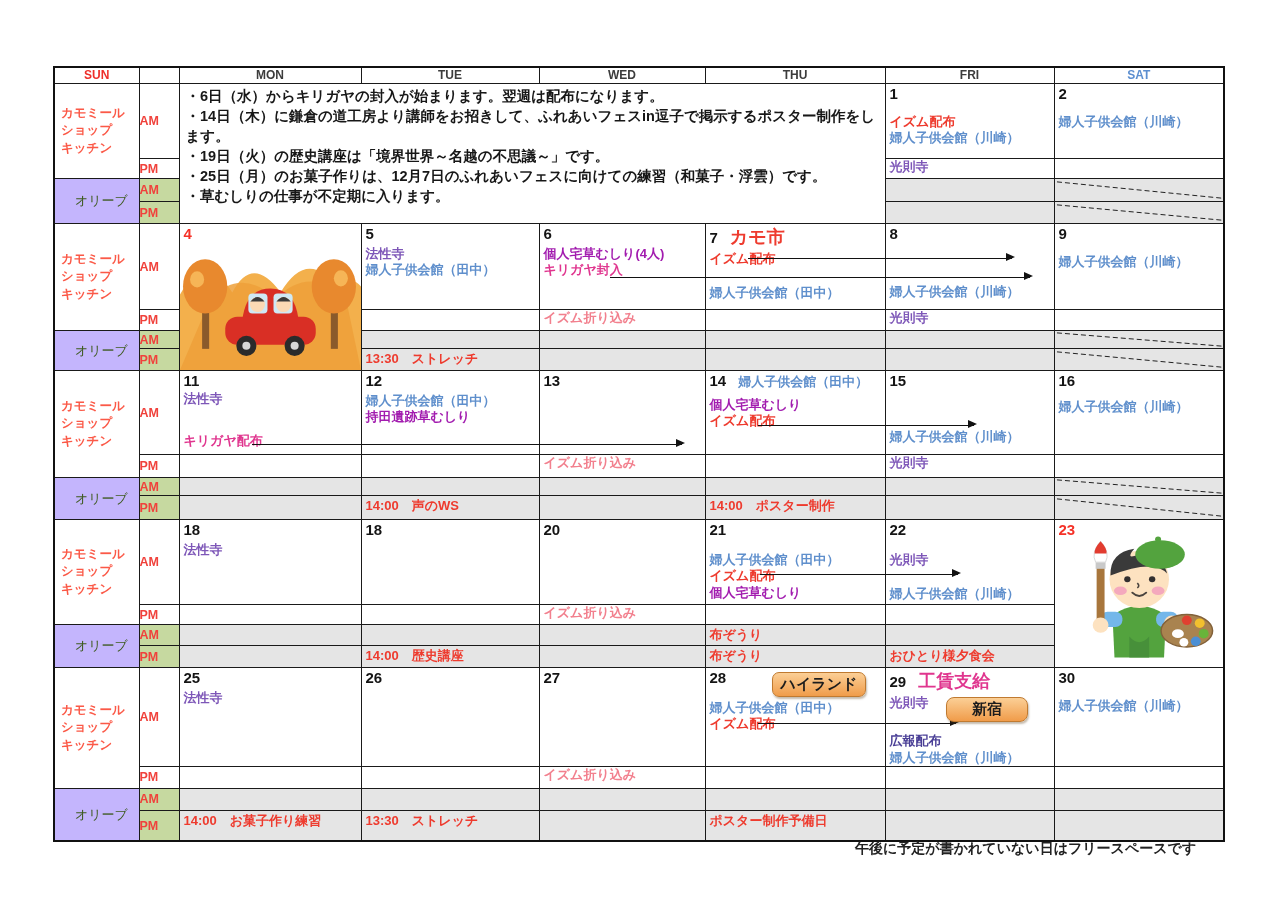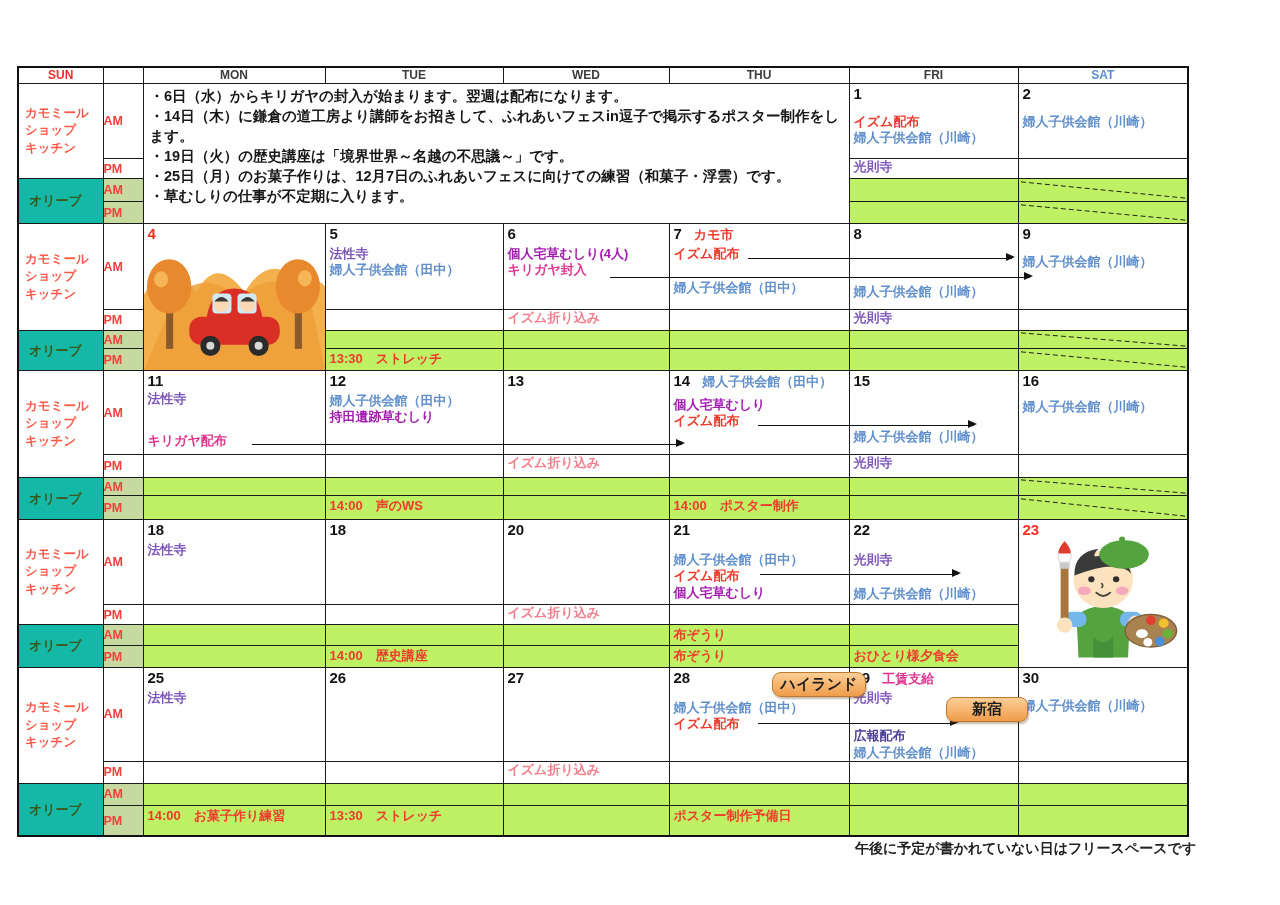--- a/index.html
+++ b/index.html
@@ -9,40 +9,40 @@
   
   .title{position:absolute;left:40px;top:13px;font-size:19px;font-weight:bold;white-space:nowrap;letter-spacing:.5px;color:#1a1a1a;}
   .title .t-year{margin-right:16px;}
   .t-shop{color:#f04a28;}
   .t-sep{color:#1a1a1a;}
   .t-kitchen{color:#5b85c0;}
   .telline{position:absolute;top:46px;right:83px;font-size:14px;font-weight:bold;color:#222;}
   .telline span{margin-left:28px;}
 
   
-  table.cal{position:absolute;left:17px;top:66px;width:1170px;border-collapse:collapse;table-layout:fixed;border:2px solid #111;}
+  table.cal{position:absolute;left:53px;top:66px;width:1170px;border-collapse:collapse;table-layout:fixed;border:2px solid #111;}
   td{border:1px solid #1a1a1a;padding:0;vertical-align:top;position:relative;overflow:visible;}
   .hday{height:15px;text-align:center;font-size:12px;font-weight:bold;color:#3c3c3c;line-height:14px;}
   .hsun{color:#ee2f2a;}
   .hsat{color:#5d8fd0;}
 
   .side-kamo{background:#fff;color:#fb5947;font-size:12.5px;font-weight:bold;vertical-align:middle;padding-left:6px;line-height:1.4;white-space:pre-line;}
-  .side-olive{background:#14b8a6;color:#3c591d;font-size:13px;font-weight:bold;vertical-align:middle;padding-left:10px;}
+  .side-olive{background:#c4b5fd;color:#3c591d;font-size:13px;font-weight:normal;vertical-align:middle;padding-left:20px;}
   .ampm{background:#fff;color:#f0423c;font-size:12.5px;font-weight:bold;text-align:left;vertical-align:middle;}
   .ampm.o{background:#c6d9a0;}
-  .ocell{background:#bef264;}
+  .ocell{background:#e5e5e5;}
 
   .notes{padding:2px 6px 0 6px;font-size:14.5px;font-weight:bold;color:#171717;line-height:1.38;background:#fff;}
   .notes div{margin:0;}
 
   .dateline{display:flex;align-items:baseline;padding:1px 0 0 4px;}
   .date{font-size:15px;font-weight:bold;color:#141414;line-height:17px;}
   .date-red{color:#f53127;}
   .dnote{margin-left:12px;font-weight:bold;}
-  .dnote-big{font-size:13px;}
+  .dnote-big{font-size:18px;}
   .dnote-sm{font-size:13px;}
 
   .ev{font-size:13px;font-weight:bold;line-height:1.25;padding:0 2px 0 4px;white-space:nowrap;}
   .ev-blue{color:#5f8fcc;}
   .ev-purple{color:#7e57b8;}
   .ev-red{color:#ee3b2e;}
   .ev-pink{color:#f2808e;}
   .ev-magenta{color:#e0368f;}
   .ev-green{color:#a21caf;}
   .ev-indigo{color:#4a3f96;}
@@ -52,21 +52,21 @@
   .hatch svg{position:absolute;left:0;top:0;width:100%;height:100%;}
 
   
   .arrow{position:absolute;height:0;border-top:1.6px solid #121212;}
   .arrow::after{content:"";position:absolute;right:-3px;top:-5.6px;width:0;height:0;
     border-left:9px solid #121212;border-top:4.8px solid transparent;border-bottom:4.8px solid transparent;}
 
   
   .badge{position:absolute;background:linear-gradient(#fbcf96,#f09c4a);border:1px solid #c07a30;border-radius:7px;
     text-align:center;font-weight:bold;font-size:15px;color:#1c1c1c;line-height:22px;box-shadow:1px 2px 2px rgba(90,60,20,.35);z-index:5;}
-  .badge-highland{left:772px;top:672px;width:92px;height:23px;border-radius:9px;}
+  .badge-highland{left:772px;top:672px;width:92px;height:23px;}
   .badge-shinjuku{left:946px;top:697px;width:80px;height:23px;border-radius:8px;}
 
   .footer-note{position:absolute;left:855px;top:840px;font-size:14px;font-weight:bold;color:#222;white-space:nowrap;}
 
   .illu-svg{position:absolute;left:0;top:0;width:100%;height:100%;z-index:1;}
   .illu .date,.illu .dateline{position:relative;z-index:2;}
 </style>
 </head>
 <body>
 

